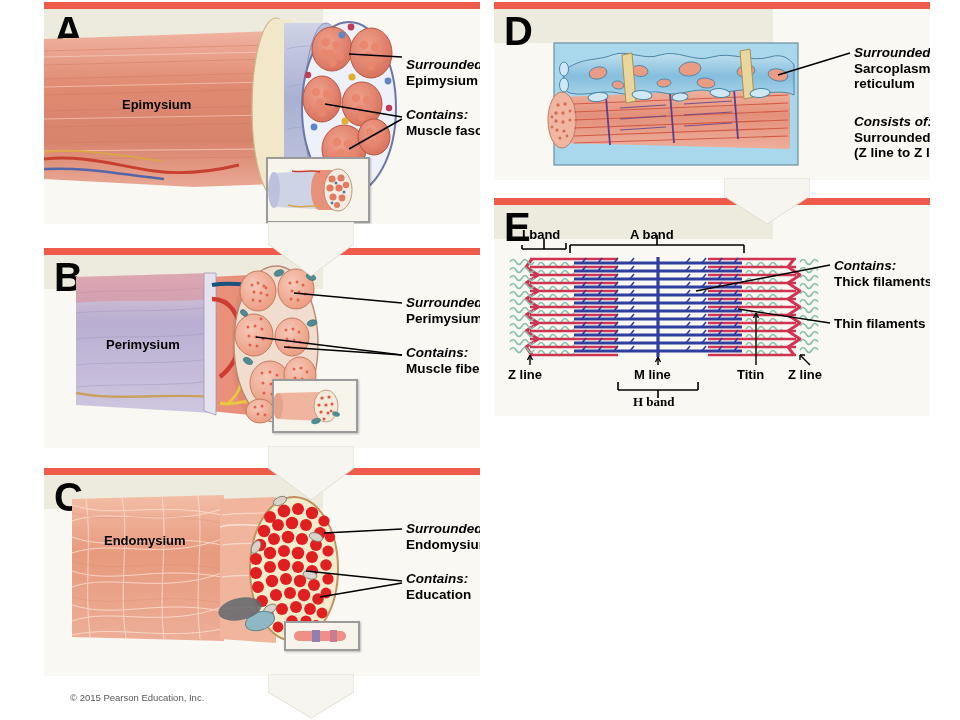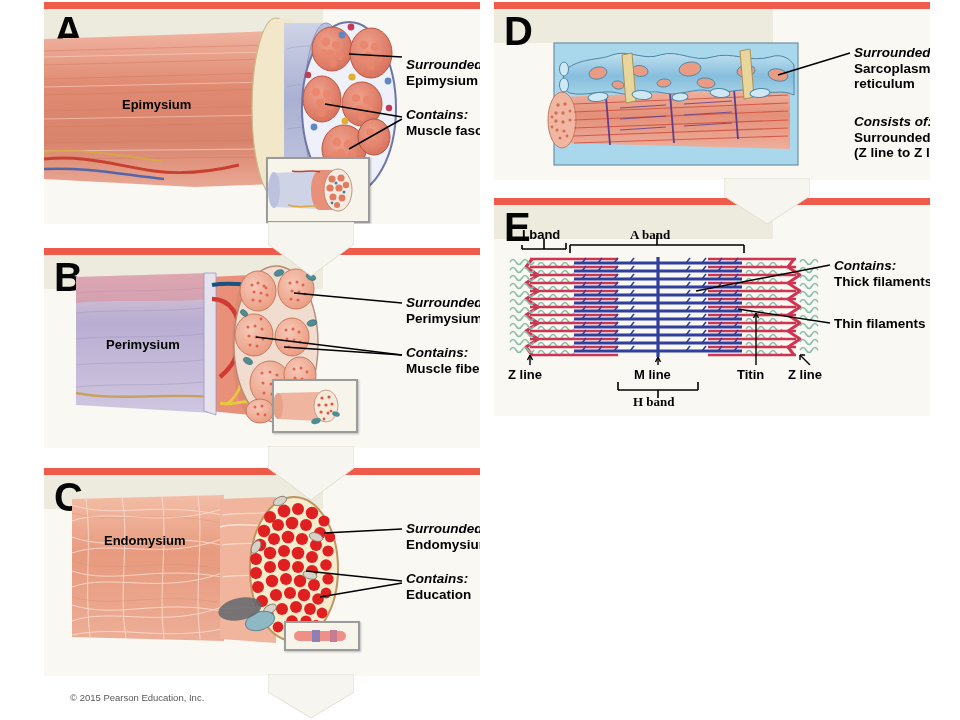--- a/index.html
+++ b/index.html
@@ -822,21 +822,21 @@
           <path d="M204,185 L204,177"></path>
           <path d="M164,185 L164,193"></path>
         </g>
 
         <line x1="202" y1="86" x2="336" y2="60" stroke="#000" stroke-width="1.4"></line>
         <line x1="244" y1="104" x2="336" y2="118" stroke="#000" stroke-width="1.4"></line>
       </svg>
 
       
       <div class="eblbl" style="left:28px;top:22px;">I band</div>
-      <div class="eblbl" style="left:136px;top:22px;font-family:Liberation Serif, serif;">A band</div>
+      <div class="eblbl" style="left:136px;top:22px;">A band</div>
 
       
       <div class="eblbl" style="left:14px;top:162px;">Z line</div>
       <div class="eblbl" style="left:140px;top:162px;">M line</div>
       <div class="eblbl" style="left:243px;top:162px;">Titin</div>
       <div class="eblbl" style="left:294px;top:162px;">Z line</div>
       <div class="eblbl" style="left:139px;top:189px;font-family:Liberation Serif, serif;">H band</div>
 
       
       <div class="lbl" style="left:340px;top:53px;">

